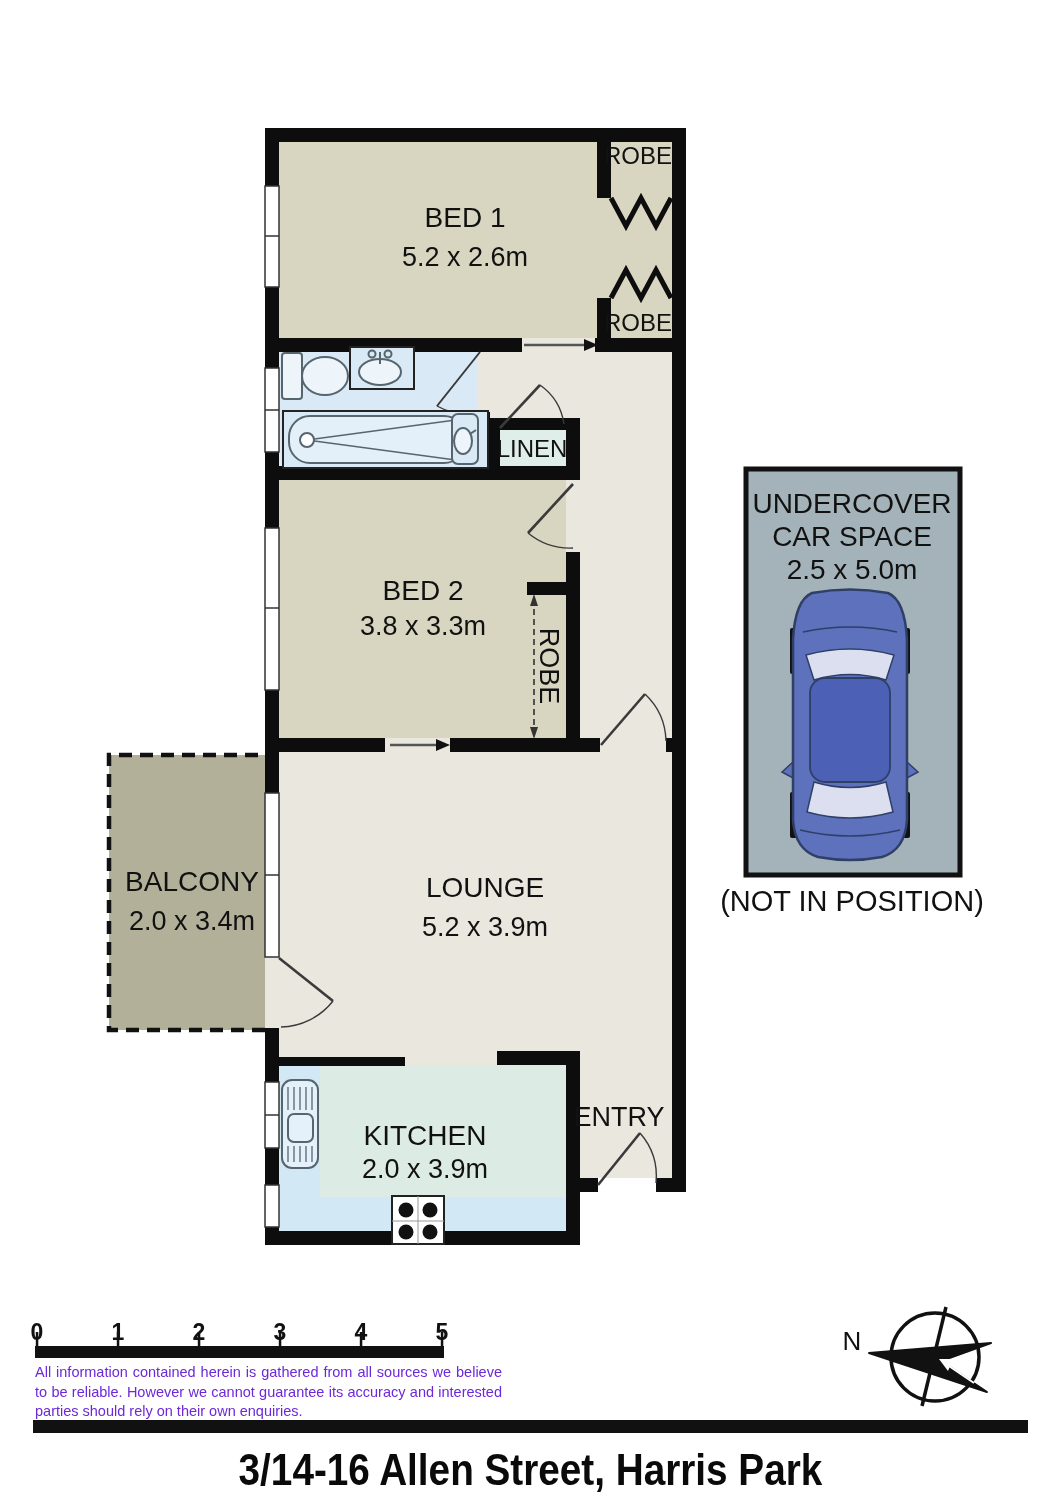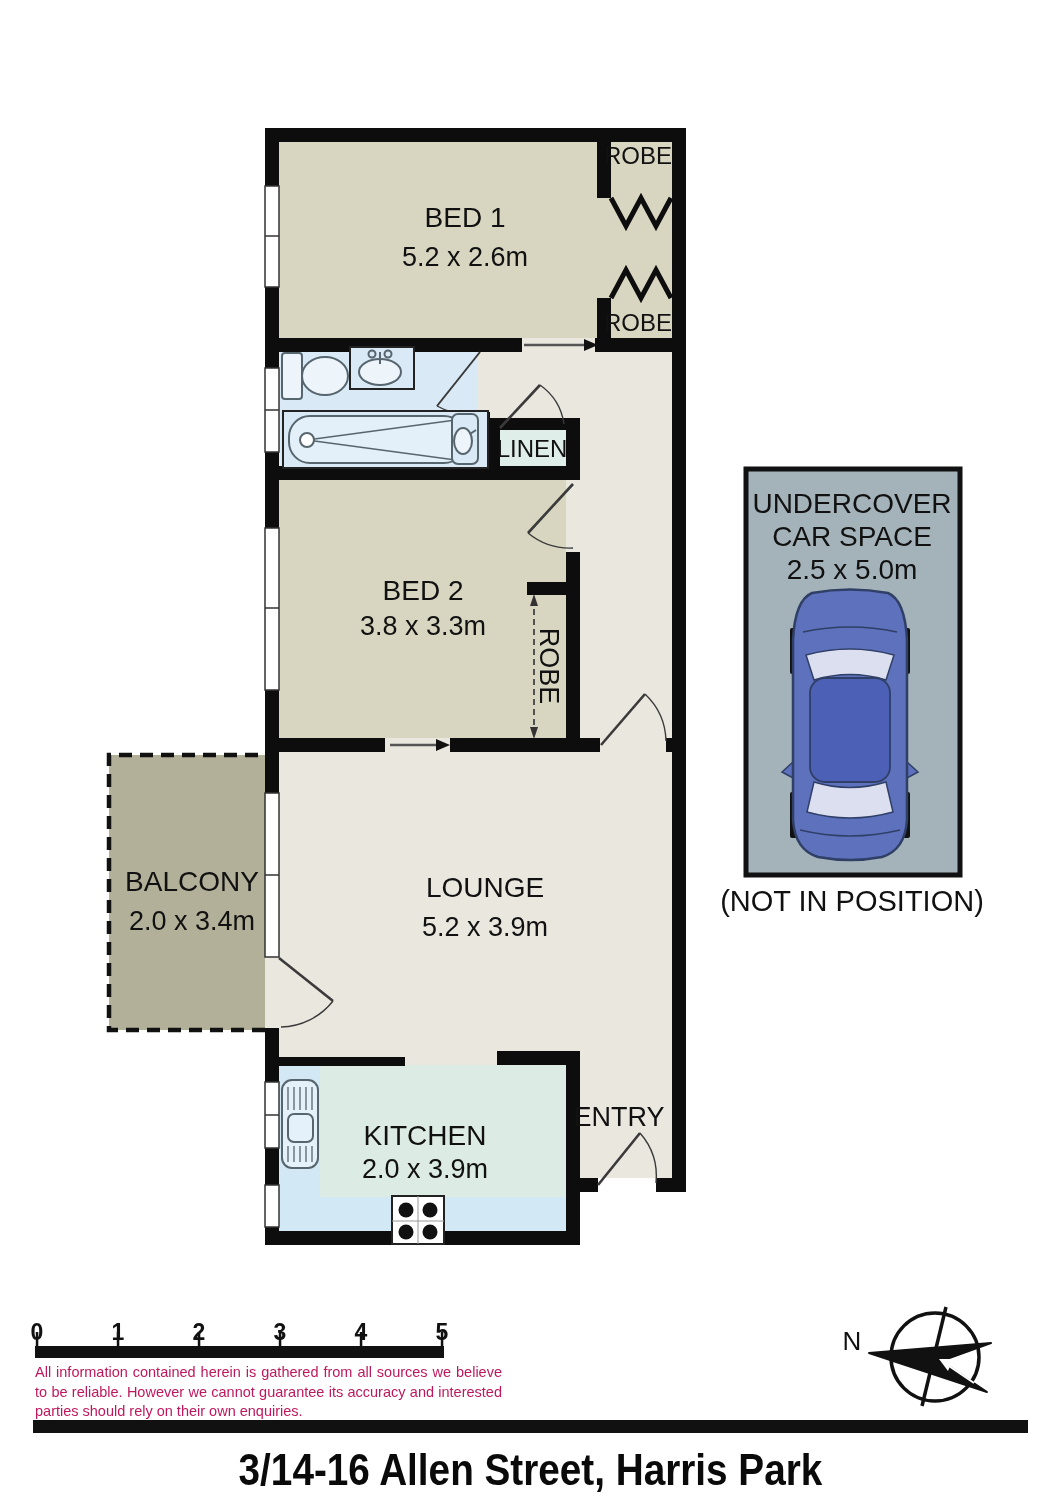--- a/index.html
+++ b/index.html
@@ -9,21 +9,21 @@
   svg text{font-family:"Liberation Sans",sans-serif;fill:#111;}
   .t-name{font-size:28px;}
   .t-dims{font-size:27px;}
   .t-sm{font-size:24px;}
   .t-entry{font-size:27px;}
   .t-car{font-size:28px;}
   .t-note{font-size:29px;}
   .t-scale{font-size:23px;font-weight:bold;}
   .t-n{font-size:26px;}
   .disclaimer{position:absolute;left:35px;top:1363px;width:467px;font-size:14.5px;
-              line-height:1.36;color:#be185d;text-align:justify;}
+              line-height:1.36;color:#6d28d9;text-align:justify;}
   .addr-title{position:absolute;left:0;top:1444px;width:1061px;text-align:center;
               font-size:45px;font-weight:bold;color:#0a0a0a;transform:scaleX(0.86);
               transform-origin:530px 0;white-space:nowrap;}
 </style>
 </head>
 <body>
 
 <div class="page">
 <svg class="plan-svg" width="1061" height="1500" viewBox="0 0 1061 1500">
 

